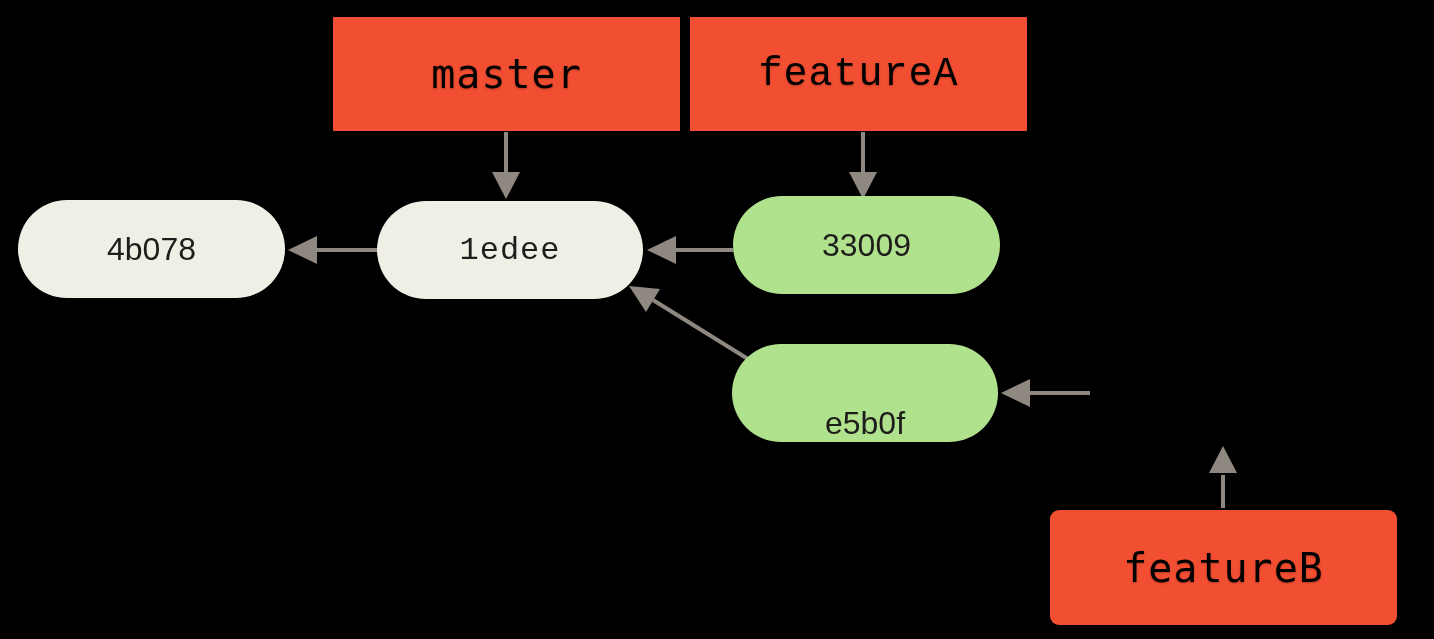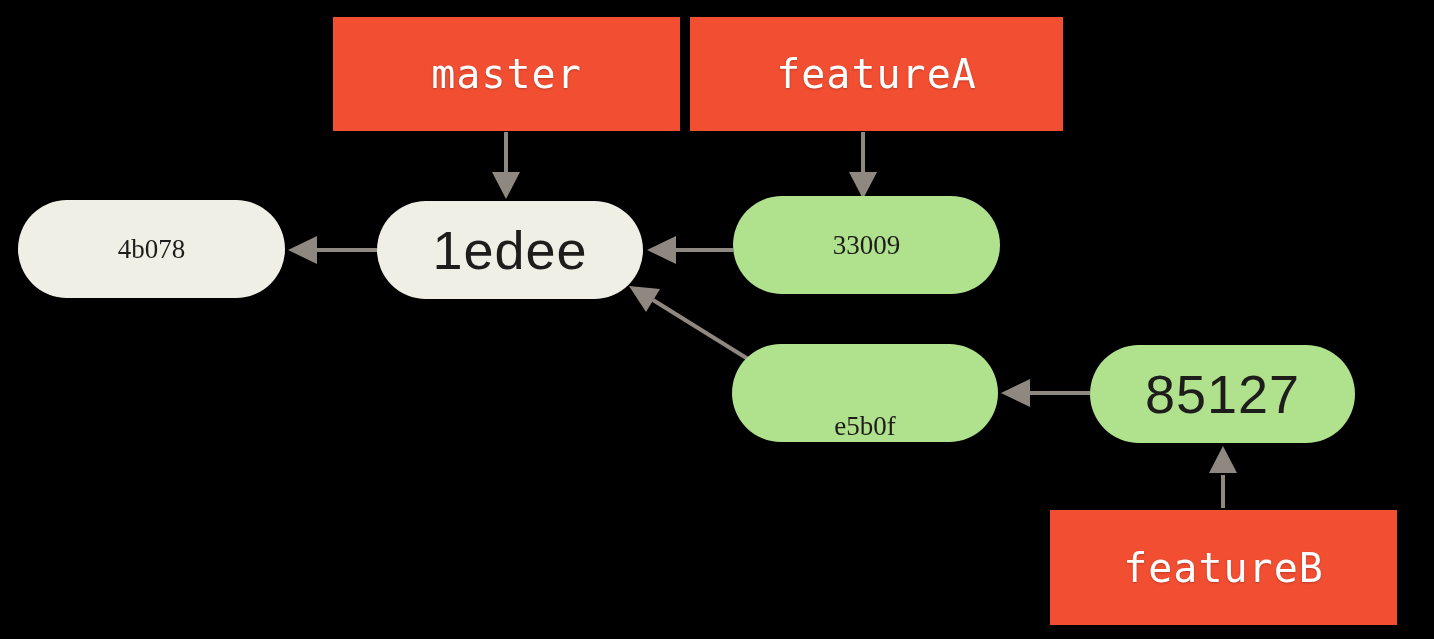--- a/index.html
+++ b/index.html
@@ -33,51 +33,51 @@
   .branch {
     position: absolute;
     z-index: 2;
     background: #f14e32;
     display: flex;
     align-items: center;
     justify-content: center;
     font-family: "DejaVu Sans Mono", monospace;
     font-size: 40px;
     font-weight: 400;
-    color: #ffffff;
+    color: #000000;
     letter-spacing: 1px;
     text-shadow: 0 1px 2px rgba(90,30,15,0.35);
   }
   .commit {
     position: absolute;
     z-index: 2;
     height: 98px;
     border-radius: 49px;
     display: flex;
     align-items: center;
     justify-content: center;
-    font-family: Liberation Serif, serif;
-    font-size: 27px;
+    font-family: Liberation Sans, sans-serif;
+    font-size: 32px;
     color: #1e1d1b;
   }
   .commit.cream { background: #f0efe6; }
   .commit.green { background: #b0e18d; }
   .commit.sans {
-    font-family: Liberation Sans, sans-serif;
-    font-size: 54px;
+    font-family: Liberation Mono, monospace;
+    font-size: 32px;
     letter-spacing: 1px;
   }
   #c-4b078  { left: 18px;   top: 200px; width: 267px; }
   #c-1edee  { left: 377px;  top: 201px; width: 266px; }
   #c-33009  { left: 733px;  top: 196px; width: 267px; }
   #c-e5b0f  { left: 732px;  top: 344px; width: 266px; align-items: flex-end; }
   #c-85127  { left: 1090px; top: 345px; width: 265px; }
   #b-master   { left: 333px;  top: 17px;  width: 347px; height: 114px; }
-  #b-featureA { left: 690px;  top: 17px;  width: 373px; height: 114px; }
-  #b-featureB { left: 1050px; top: 510px; width: 347px; height: 115px; }
+  #b-featureA { left: 690px;  top: 17px;  width: 337px; height: 114px; font-family: Liberation Mono, monospace; }
+  #b-featureB { left: 1050px; top: 510px; width: 347px; height: 115px; border-radius: 9px; }
 </style>
 </head>
 <body>
 
 <div class="canvas">
 
   <svg class="edges" viewBox="0 0 1434 639" xmlns="http://www.w3.org/2000/svg">
     <g>
       <line x1="506" y1="132" x2="506" y2="175"></line>
       <polygon points="506,199 492,172 520,172"></polygon>
@@ -123,17 +123,14 @@
   </div>
   <div class="commit cream sans" id="c-1edee">
     <span>1edee</span>
   </div>
   <div class="commit green" id="c-33009">
     <span>33009</span>
   </div>
   <div class="commit green" id="c-e5b0f">
     <span>e5b0f</span>
   </div>
-  <div class="commit green sans" id="c-85127">
-    <span>85127</span>
-  </div>
 
 </div>
 
 </body></html>

